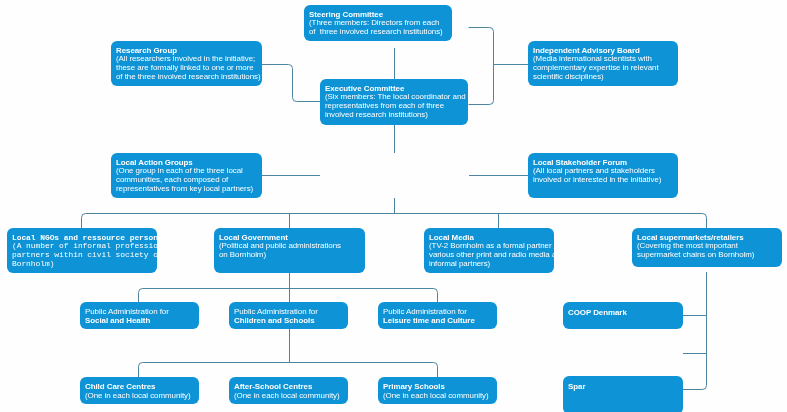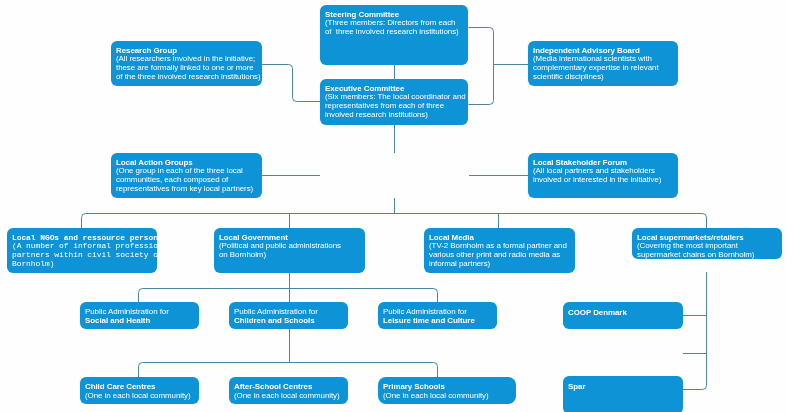--- a/index.html
+++ b/index.html
@@ -35,21 +35,21 @@
     <path d="M138.5 302 V292.5 a4 4 0 0 1 4 -4 H433.5 a4 4 0 0 1 4 4 V302"></path>
     <path d="M289.5 288.5 V302"></path>
     <path d="M289.5 329 V362.5"></path>
     <path d="M138.5 377 V366.5 a4 4 0 0 1 4 -4 H433.5 a4 4 0 0 1 4 4 V377"></path>
     <path d="M706.5 272 V385.5 a4 4 0 0 1 -4 4 H683"></path>
     <path d="M706.5 315.5 H683"></path>
     <path d="M706.5 353.5 H683"></path>
   </g>
 </svg>
 
-<div class="node" style="left:320px;top:5px;width:148px;height:60px;">
+<div class="node" style="left:304px;top:5px;width:148px;height:36px;">
   <div class="tx">
     <div class="t">Steering Committee</div>
     <div class="d">(Three members: Directors from each
 of  three involved research institutions)</div>
   </div>
 </div>
 
 <div class="node" style="left:111px;top:41px;width:151px;height:45px;">
   <div class="tx">
     <div class="t">Research Group</div>
@@ -105,30 +105,30 @@
 </div>
 
 <div class="node" style="left:214px;top:228px;width:151px;height:44.5px;">
   <div class="tx">
     <div class="t">Local Government</div>
     <div class="d">(Political and public administrations
 on Bornholm)</div>
   </div>
 </div>
 
-<div class="node" style="left:424px;top:228px;width:151px;height:44.5px;">
+<div class="node" style="left:424px;top:228px;width:130px;height:44.5px;">
   <div class="tx">
     <div class="t">Local Media</div>
     <div class="d">(TV-2 Bornholm as a formal partner and
 various other print and radio media as
 informal partners)</div>
   </div>
 </div>
 
-<div class="node" style="left:632px;top:228px;width:150px;height:31px;">
+<div class="node" style="left:632px;top:228px;width:150px;height:39px;">
   <div class="tx">
     <div class="t">Local supermarkets/retailers</div>
     <div class="d">(Covering the most important
 supermarket chains on Bornholm)</div>
   </div>
 </div>
 
 <div class="node" style="left:80px;top:302px;width:119px;height:27px;">
   <div class="tx" style="top:5.8px;">
     <div class="d">Public Administration for</div>
@@ -175,20 +175,20 @@
   </div>
 </div>
 
 <div class="node" style="left:229px;top:377px;width:119px;height:27px;">
   <div class="tx" style="top:5.8px;">
     <div class="t">After-School Centres</div>
     <div class="d">(One in each local community)</div>
   </div>
 </div>
 
-<div class="node" style="left:378px;top:377px;width:138px;height:27px;border-radius:8px;">
+<div class="node" style="left:378px;top:377px;width:119px;height:27px;">
   <div class="tx" style="top:5.8px;">
     <div class="t">Primary Schools</div>
     <div class="d">(One in each local community)</div>
   </div>
 </div>
 
 </div>
 
 </body></html>

